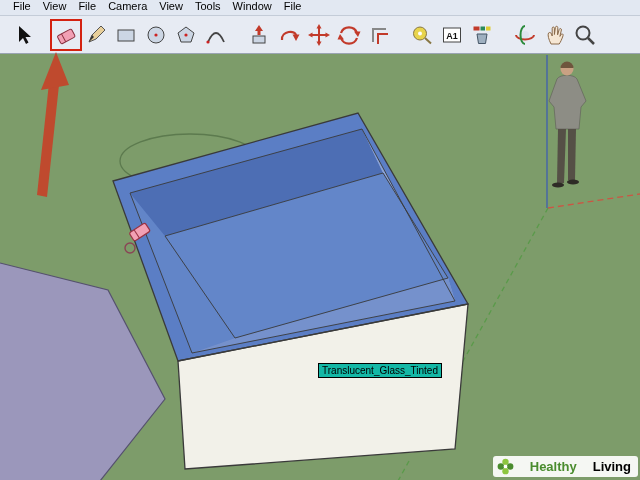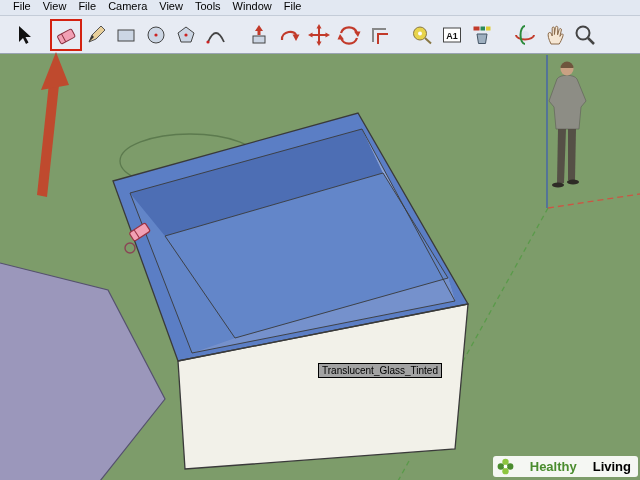--- a/index.html
+++ b/index.html
@@ -10,21 +10,21 @@
   .menu-item{padding:0 6px;cursor:default}
   .menu-item:first-child{margin-left:-7px}
   .toolbar{height:38px;background:var(--toolbar-bg,#e7ebf3);border-bottom:1px solid #9aa4b2;
     display:flex;align-items:center;padding-left:8px}
   .tool-btn{width:30px;height:30px;display:flex;align-items:center;justify-content:center;flex:0 0 auto}
   .tool-btn svg{width:24px;height:24px}
   .tool-btn.highlighted{outline:2px solid var(--highlight-red,#d42211);outline-offset:-1px}
   .tool-btn.group-end{margin-right:13px}
   .viewport{position:absolute;top:55px;left:0;right:0;bottom:0;background:var(--viewport-green,#7d9c6a)}
   .scene{position:absolute;inset:0;display:block}
-  .tooltip{position:absolute;left:318px;top:308px;background:#a3a3a3;border:1px solid #000;
+  .tooltip{position:absolute;left:318px;top:308px;background:#14b8a6;border:1px solid #000;
     font-size:10px;line-height:13px;padding:0 3px;white-space:nowrap;color:#000}
   .watermark{position:absolute;right:2px;bottom:3px;background:rgba(255,255,255,.92);
     border-radius:3px;padding:2px 7px 2px 4px;display:flex;align-items:center;gap:16px;
     font-size:13px;font-weight:bold}
   .wm-word1{color:var(--watermark-green,#4a8c2e)}
   .wm-word2{color:#000000}
   .arrow-overlay{position:absolute;inset:0;pointer-events:none;z-index:20}
 </style>
 </head>
 <body>

